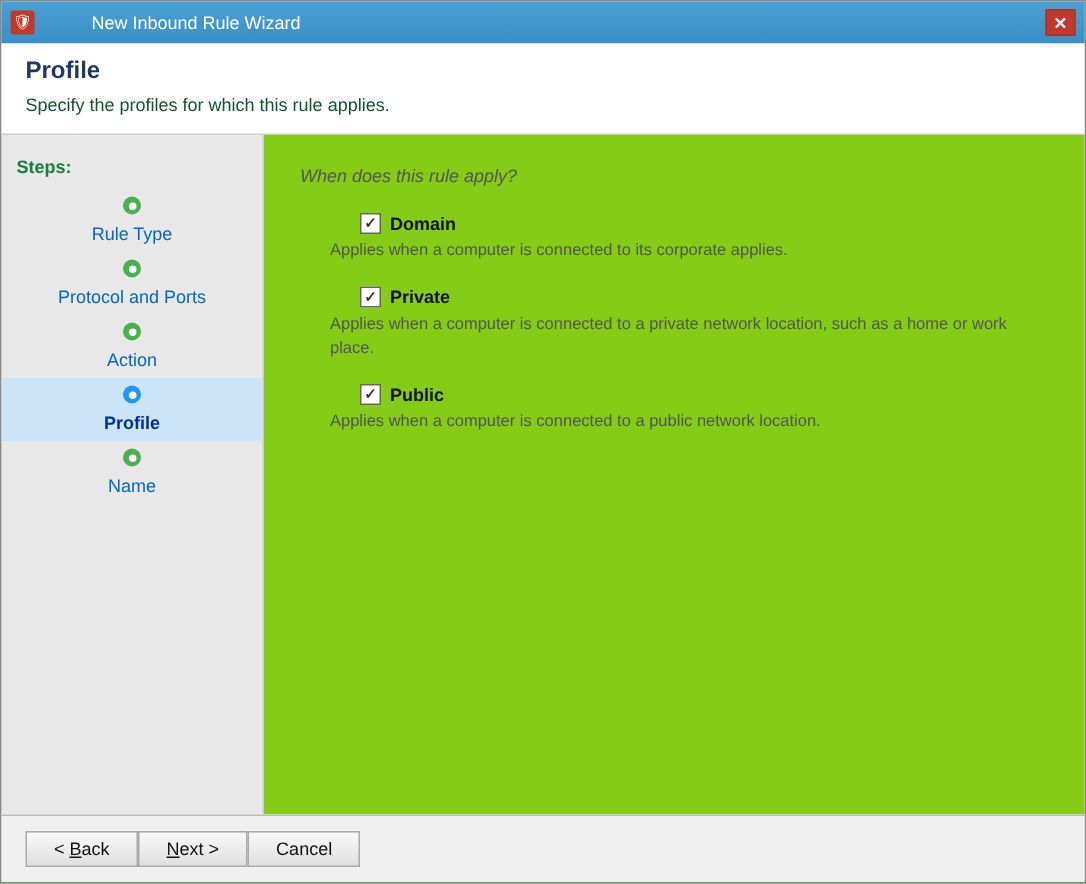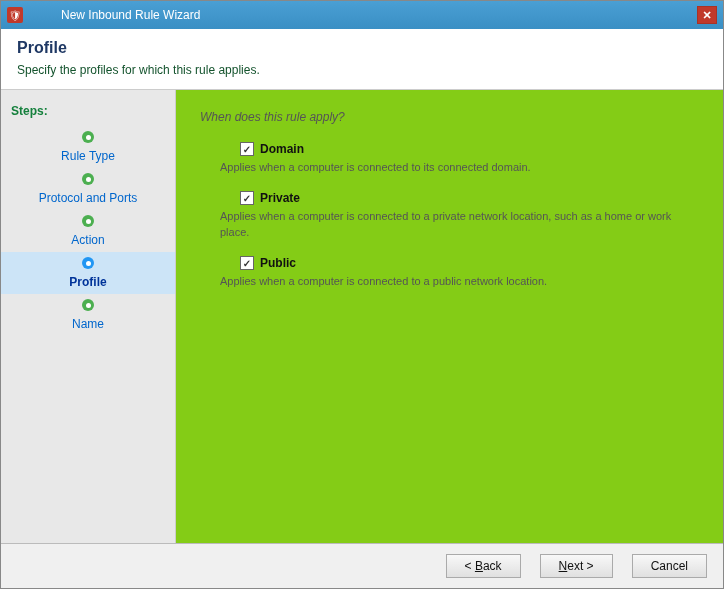--- a/index.html
+++ b/index.html
@@ -184,22 +184,22 @@
       font-size: 11px;
       color: #555;
       margin-left: 20px;
       line-height: 1.4;
     }
     .footer {
       background: #f0f0f0;
       border-top: 1px solid #bbb;
       padding: 10px 16px;
       display: flex;
-      justify-content: flex-end;
-      gap: 19px;
+      justify-content: flex-start;
+      gap: 0;
       flex-shrink: 0;
     }
     .footer-btn {
       padding: 4px 18px;
       font-size: 12px;
       border: 1px solid #aaa;
       background: linear-gradient(to bottom, #f8f8f8, #e0e0e0);
       cursor: pointer;
       min-width: 72px;
       color: #111;
@@ -265,21 +265,21 @@
     </div>
 
     <div class="content-area">
       <div class="content-question">When does this rule apply?</div>
 
       <div class="profile-option">
         <div class="profile-option-header">
           <div class="profile-checkbox checked"></div>
           <span class="profile-name">Domain</span>
         </div>
-        <div class="profile-desc">Applies when a computer is connected to its connected domain.</div>
+        <div class="profile-desc">Applies when a computer is connected to its corporate applies.</div>
       </div>
 
       <div class="profile-option">
         <div class="profile-option-header">
           <div class="profile-checkbox checked"></div>
           <span class="profile-name">Private</span>
         </div>
         <div class="profile-desc">Applies when a computer is connected to a private network location, such as a home or work place.</div>
       </div>
 

